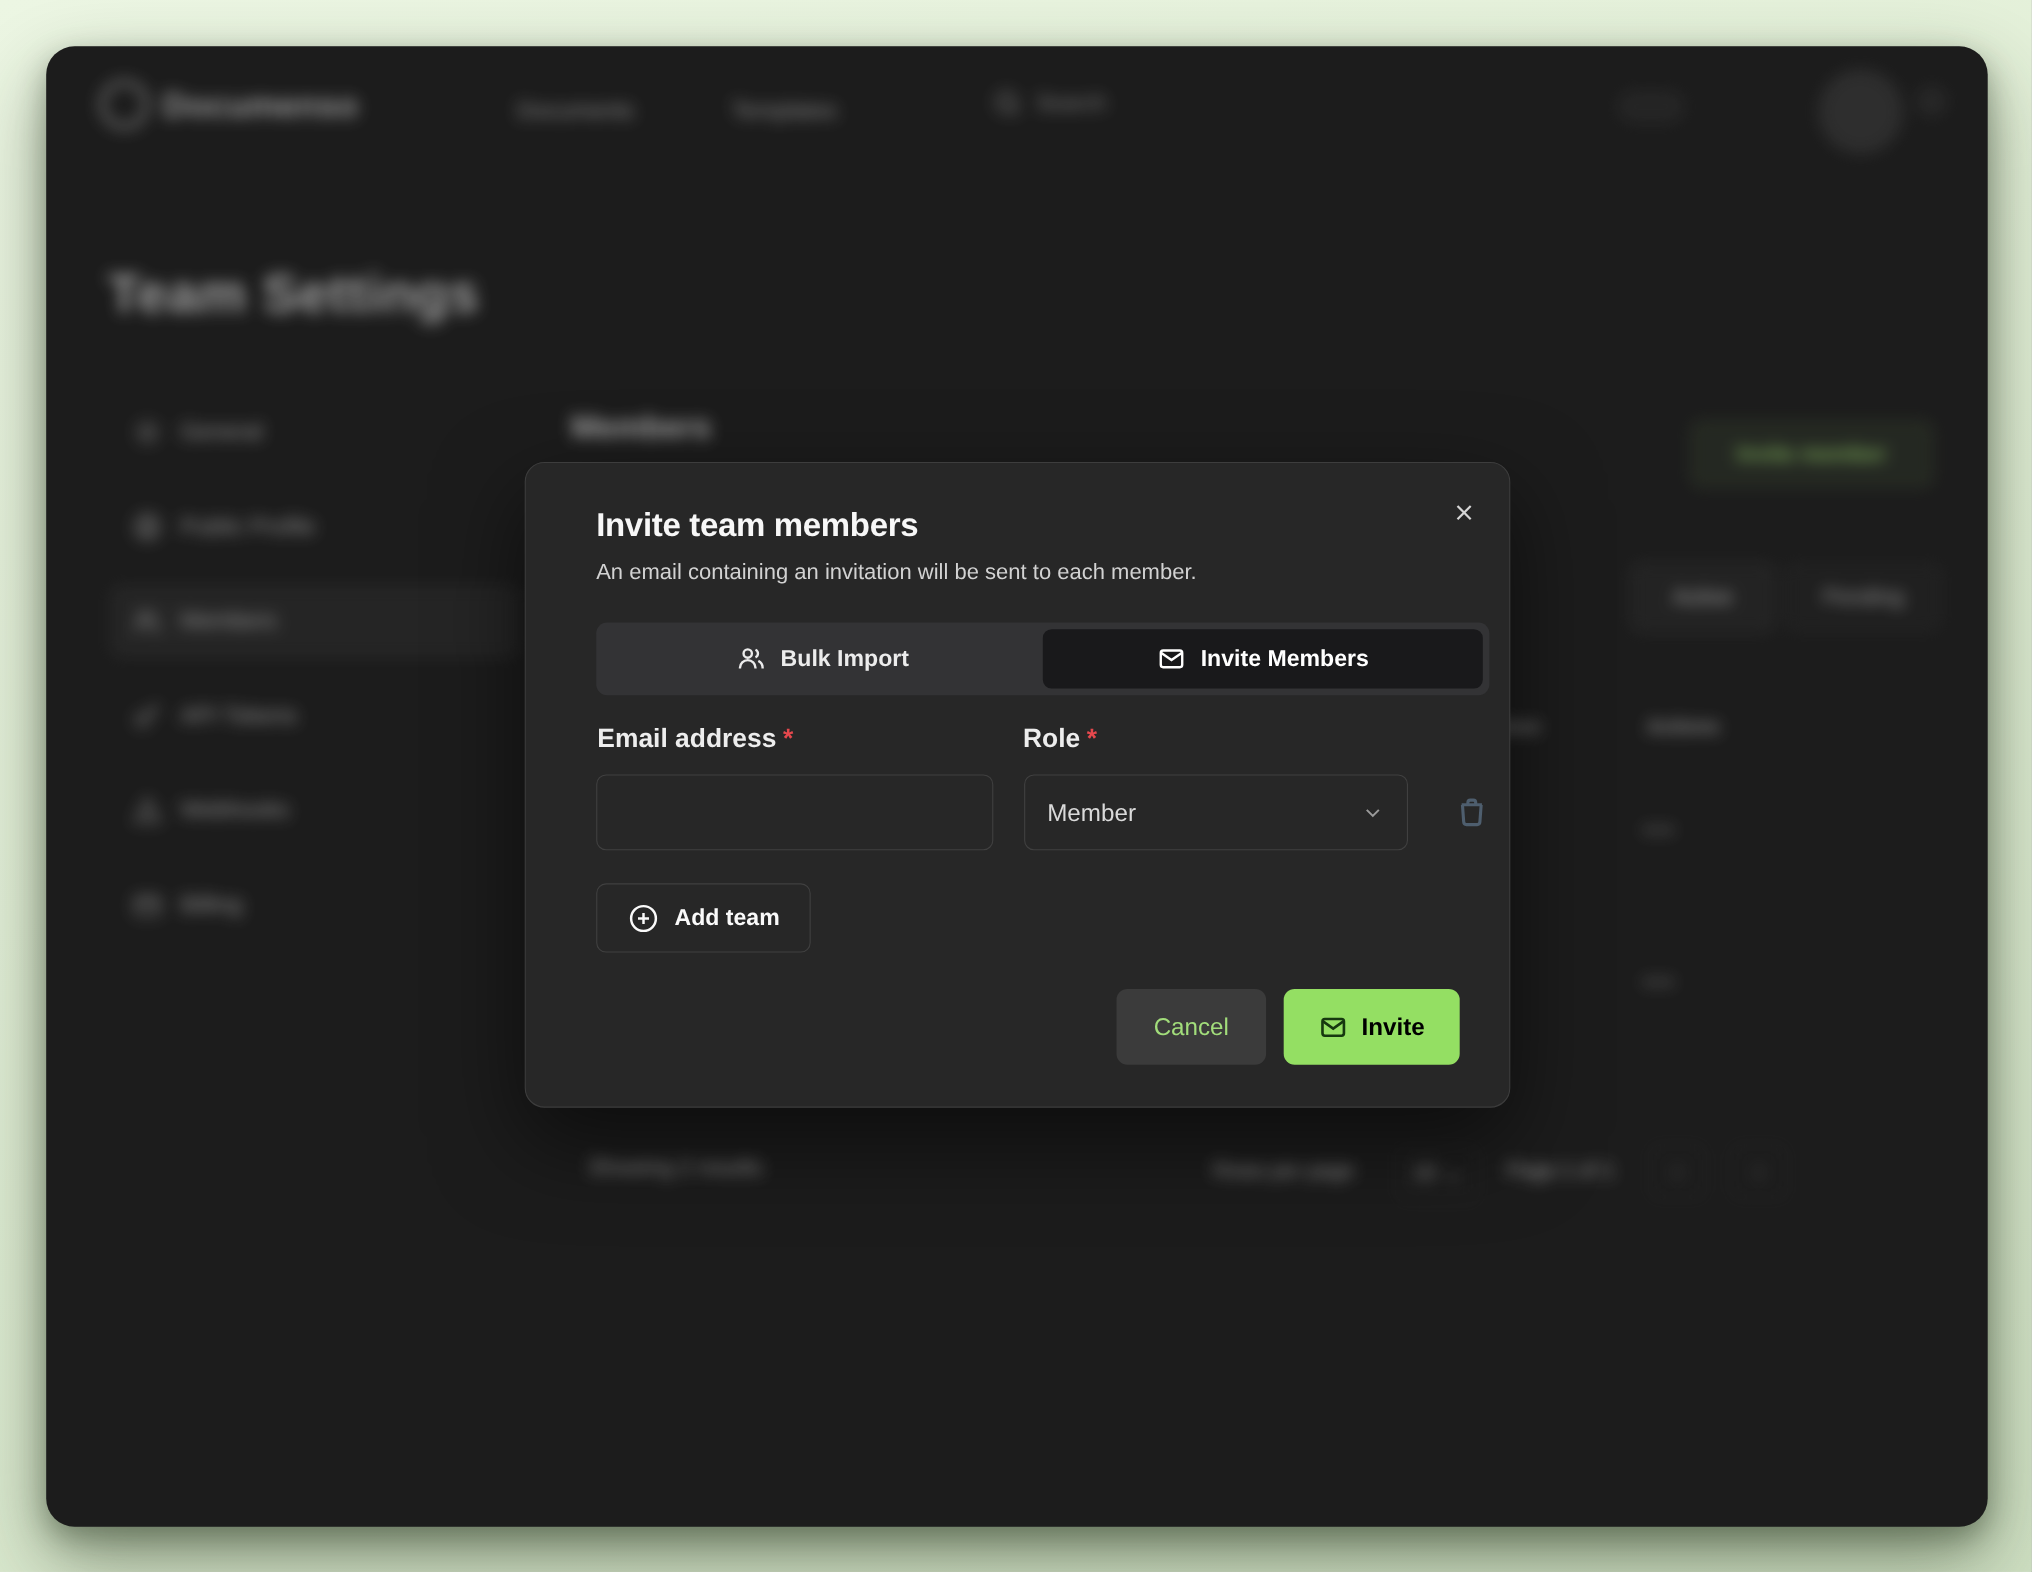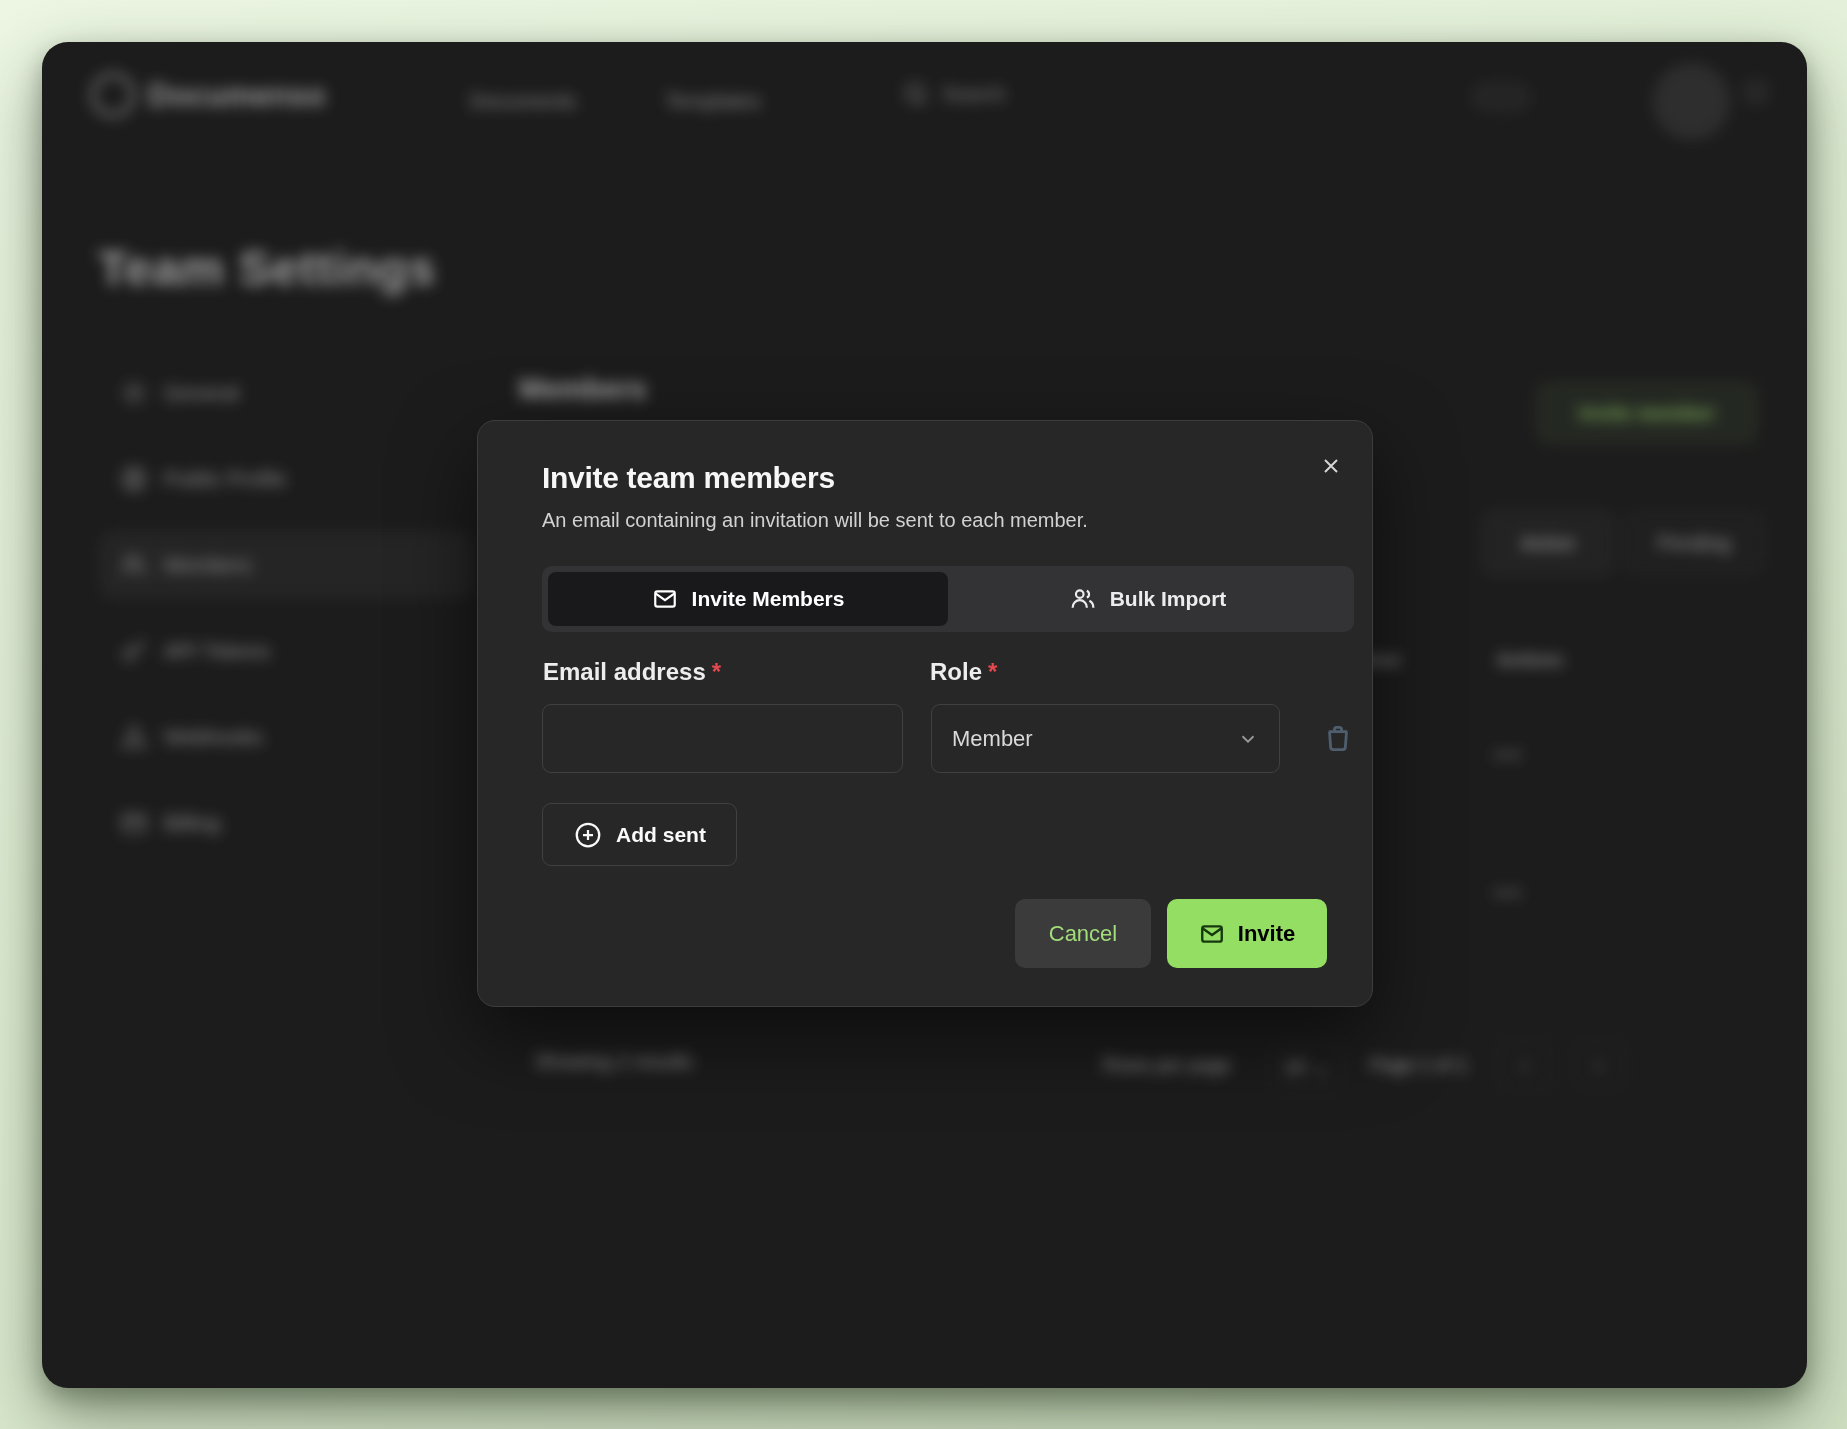--- a/index.html
+++ b/index.html
@@ -218,35 +218,35 @@
     <button class="modal-close">
       <svg width="24" height="24" viewBox="0 0 24 24" fill="none" stroke="currentColor" stroke-width="2">
           <path d="M18 6L6 18M6 6l12 12"></path>
         </svg>
     </button>
 
     <div class="modal-title">Invite team members</div>
     <div class="modal-subtitle">An email containing an invitation will be sent to each member.</div>
 
     <div class="tabs">
-      <button class="tab active">
-        <svg viewBox="0 0 24 24">
-            <rect x="3" y="5" width="18" height="14" rx="2"></rect>
-            <path d="M3.5 7l8.5 6 8.5-6"></path>
-          </svg>
-        <span>Invite Members</span>
-      </button>
       <button class="tab">
         <svg viewBox="0 0 24 24">
             <circle cx="9" cy="7.5" r="3.5"></circle>
             <path d="M2.5 20v-.5a6.5 6.5 0 0 1 13 0v.5"></path>
             <path d="M15.5 4.3a3.5 3.5 0 0 1 0 6.4"></path>
             <path d="M21.5 20v-.5a6.5 6.5 0 0 0-3.6-5.8"></path>
           </svg>
         <span>Bulk Import</span>
+      </button>
+      <button class="tab active">
+        <svg viewBox="0 0 24 24">
+            <rect x="3" y="5" width="18" height="14" rx="2"></rect>
+            <path d="M3.5 7l8.5 6 8.5-6"></path>
+          </svg>
+        <span>Invite Members</span>
       </button>
     </div>
 
     <div class="field-labels">
       <div class="field-label email">
         <span>Email address</span><span class="req">*</span>
       </div>
       <div class="field-label role">
         <span>Role</span><span class="req">*</span>
       </div>
@@ -269,21 +269,21 @@
             <path d="M18 7.5l-.8 11a1.8 1.8 0 0 1-1.8 1.7H8.6a1.8 1.8 0 0 1-1.8-1.7l-.8-11"></path>
           </svg>
       </button>
     </div>
 
     <button class="add-more-btn">
       <svg viewBox="0 0 24 24">
           <circle cx="12" cy="12" r="9"></circle>
           <path d="M12 8v8M8 12h8"></path>
         </svg>
-      <span>Add sent</span>
+      <span>Add team</span>
     </button>
 
     <div class="modal-actions">
       <button class="btn cancel">Cancel</button>
       <button class="btn invite">
         <svg viewBox="0 0 24 24">
             <rect x="3" y="5" width="18" height="14" rx="2"></rect>
             <path d="M3.5 7l8.5 6 8.5-6"></path>
           </svg>
         <span>Invite</span>

